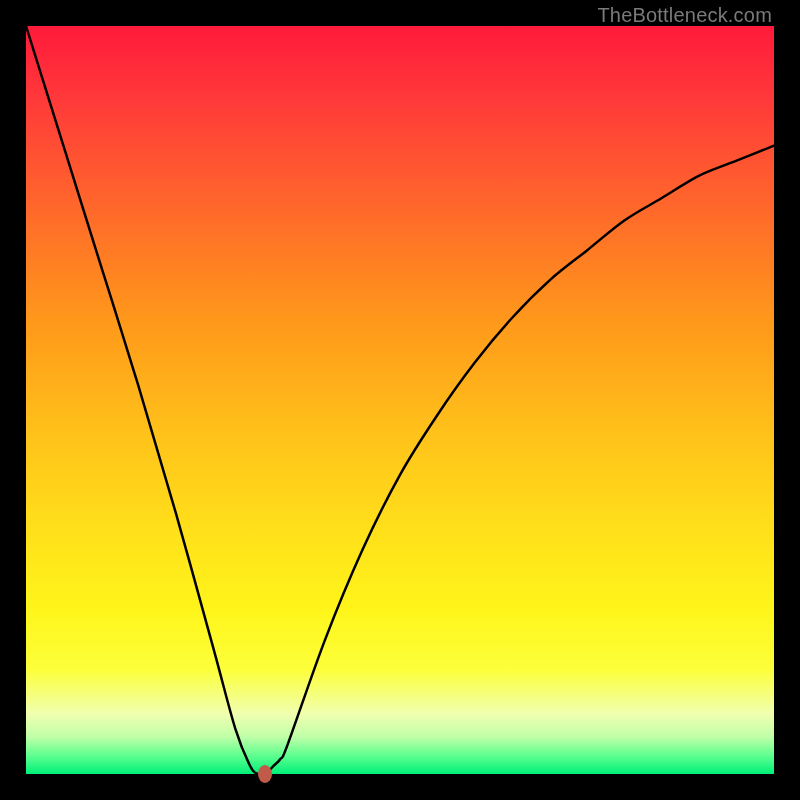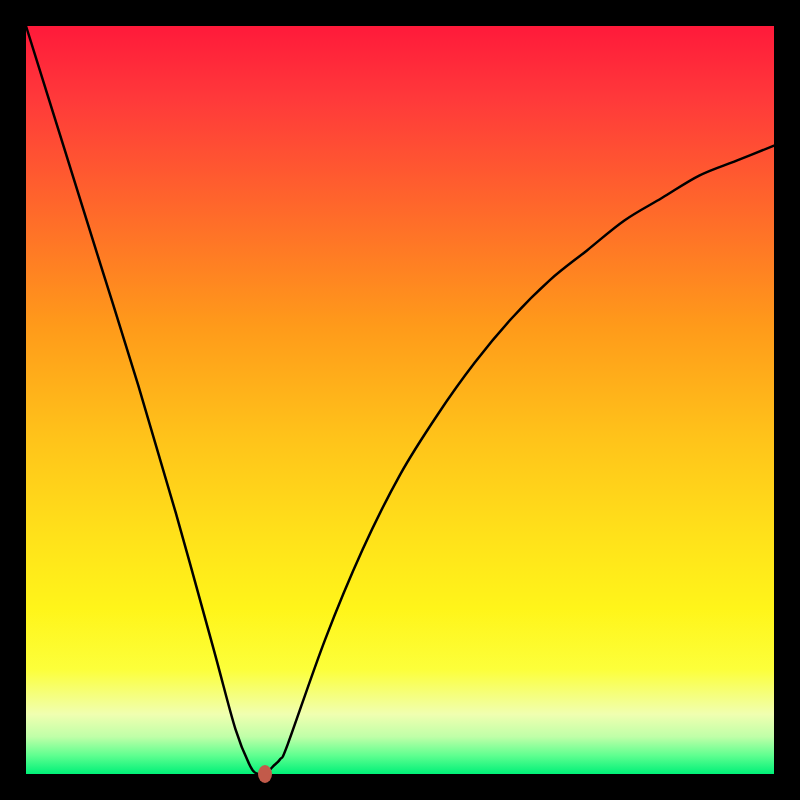--- a/index.html
+++ b/index.html
@@ -69,13 +69,14 @@
 </head>
 <body>
 
 <div class="frame">
   <div class="plot-area">
     <svg class="curve" viewBox="0 0 748 748" preserveAspectRatio="none">
       <path id="curve-path" fill="none" stroke="#000" stroke-width="2.5" stroke-linejoin="round" stroke-linecap="round" d="M 0 0 C 6.233333333333333 19.946666666666676, 24.93333333333333 79.78666666666675, 37.4 119.68000000000006 C 49.86666666666667 159.57333333333338, 62.33333333333333 199.46666666666664, 74.8 239.35999999999996 C 87.26666666666667 279.2533333333333, 99.73333333333333 317.9, 112.2 359.03999999999996 C 124.66666666666667 400.17999999999995, 137.13333333333333 442.56666666666666, 149.6 486.2 C 162.06666666666666 529.8333333333334, 177.02666666666667 584.6866666666667, 187 620.84 C 196.97333333333333 656.9933333333333, 203.2066666666667 683.1733333333334, 209.44000000000003 703.12 C 215.67333333333335 723.0666666666666, 220.66000000000003 733.04, 224.4 740.52 C 228.14 748, 229.38666666666666 746.7533333333333, 231.88 748 C 234.37333333333333 749.2466666666667, 236.86666666666667 749.2466666666667, 239.36 748 C 241.85333333333335 746.7533333333333, 244.34666666666666 743.0133333333333, 246.84 740.52 C 249.33333333333334 738.0266666666666, 251.82666666666668 736.78, 254.32000000000002 733.04 C 256.81333333333333 729.3, 254.32000000000002 738.0266666666666, 261.8 718.08 C 269.28000000000003 698.1333333333334, 286.73333333333335 645.7733333333333, 299.2 613.36 C 311.66666666666663 580.9466666666667, 324.1333333333333 551.0266666666666, 336.6 523.6 C 349.0666666666667 496.17333333333335, 361.5333333333333 471.24, 374 448.8 C 386.4666666666667 426.36, 398.9333333333334 407.66, 411.40000000000003 388.96000000000004 C 423.8666666666667 370.26000000000005, 436.33333333333337 352.8066666666666, 448.8 336.59999999999997 C 461.26666666666665 320.3933333333333, 473.73333333333335 305.43333333333334, 486.2 291.72 C 498.66666666666663 278.0066666666667, 511.1333333333333 265.54, 523.6 254.32 C 536.0666666666667 243.1, 548.5333333333333 234.3733333333333, 561 224.39999999999998 C 573.4666666666667 214.42666666666665, 585.9333333333333 203.20666666666668, 598.4 194.48000000000002 C 610.8666666666667 185.75333333333336, 623.3333333333333 179.51999999999995, 635.8 172.03999999999996 C 648.2666666666667 164.55999999999997, 660.7333333333333 155.83333333333334, 673.2 149.60000000000002 C 685.6666666666667 143.3666666666667, 698.1333333333333 139.62666666666664, 710.6 134.64 C 723.0666666666667 129.65333333333334, 741.7666666666667 122.17333333333339, 748 119.68000000000006"></path>
     </svg>
     <div id="marker" class="marker" style="left: 239.36px; top: 748px;"></div>
   </div>
+  <div class="watermark">TheBottleneck.com</div>
 </div>
 
 </body></html>

